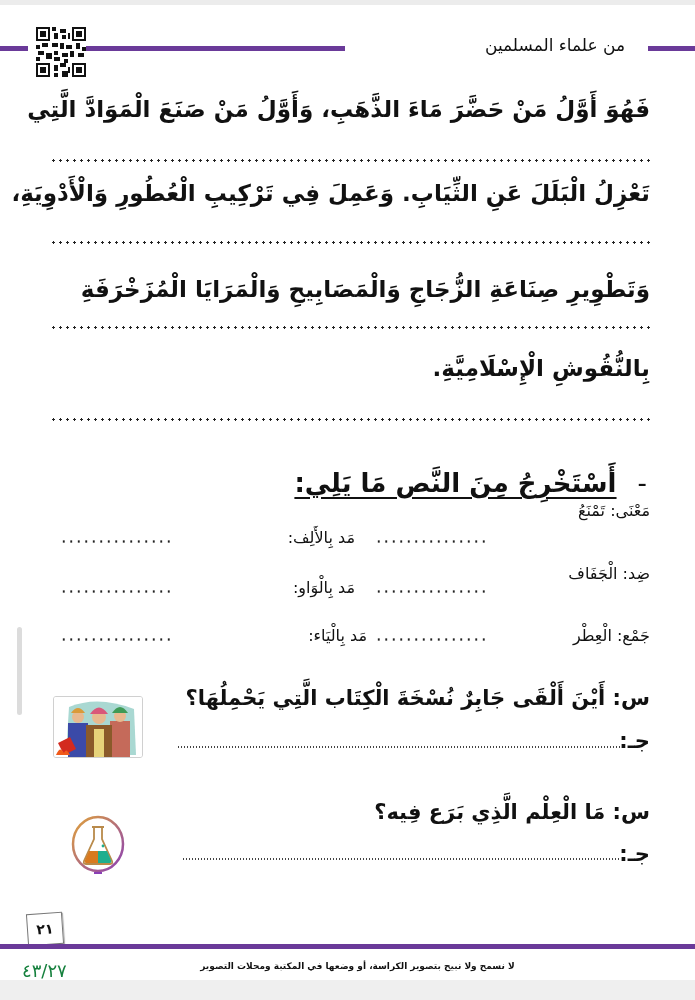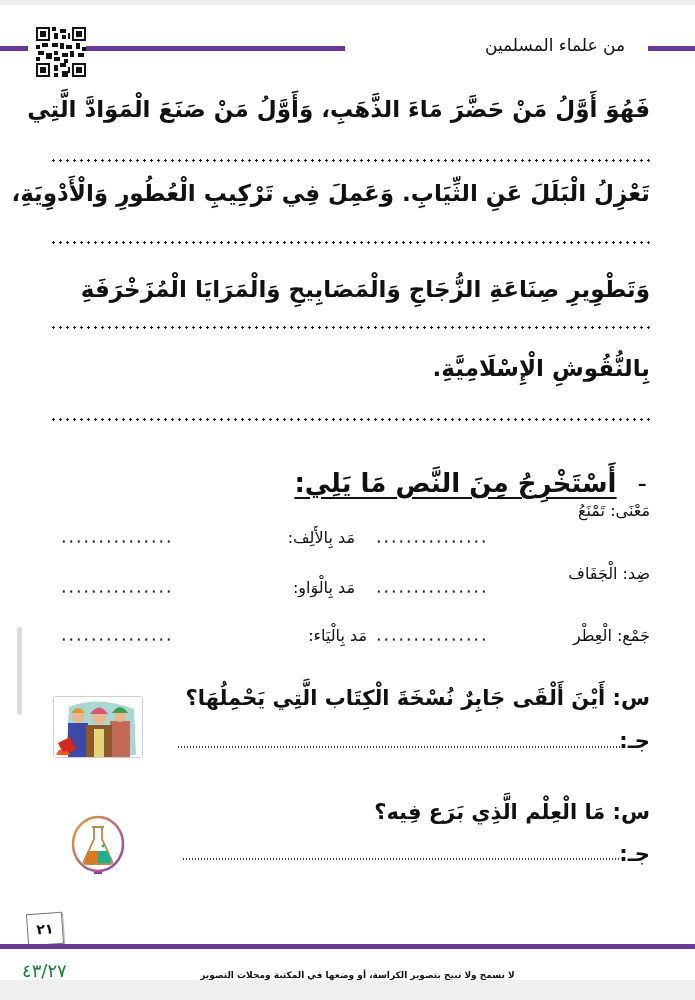--- a/index.html
+++ b/index.html
@@ -67,21 +67,21 @@
 
   .page-num {
     position: absolute; left: 27px; top: 913px; width: 34px; height: 30px;
     background: #fff; border: 1px solid #777; transform: rotate(-4deg);
     box-shadow: 1px 1px 1px #aaa;
     font-size: 14px; font-weight: bold; text-align: center; line-height: 30px;
   }
   .footer-note {
     position: absolute; left: 0; width: 695px; top: 961px; text-align: center;
     font-size: 9px; font-weight: bold; direction: rtl; color: #111;
-    padding-left: 20px; box-sizing: border-box; margin-top: 9px;
+    padding-left: 20px; box-sizing: border-box;
   }
   .page-counter {
     position: absolute; left: 22px; top: 960px; font-size: 18px; color: #15803d; font-family: "DejaVu Sans", sans-serif;
   }
 </style>
 </head>
 <body>
 
 <div class="topbar"></div>
 

